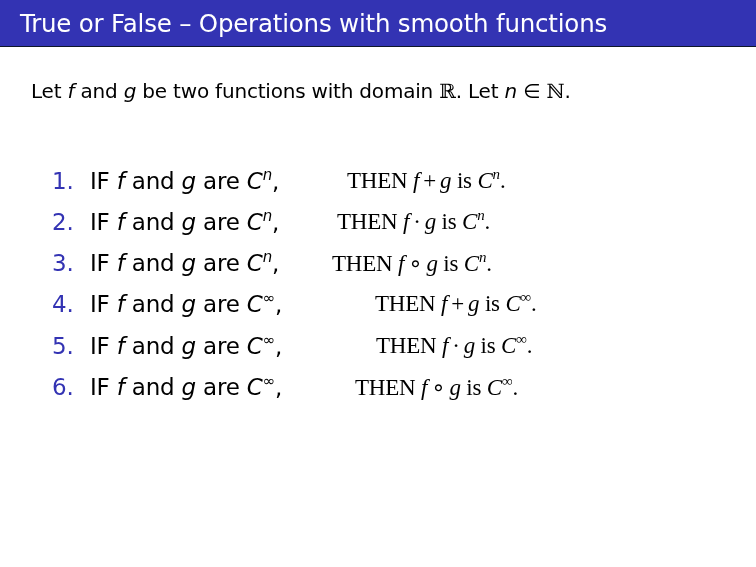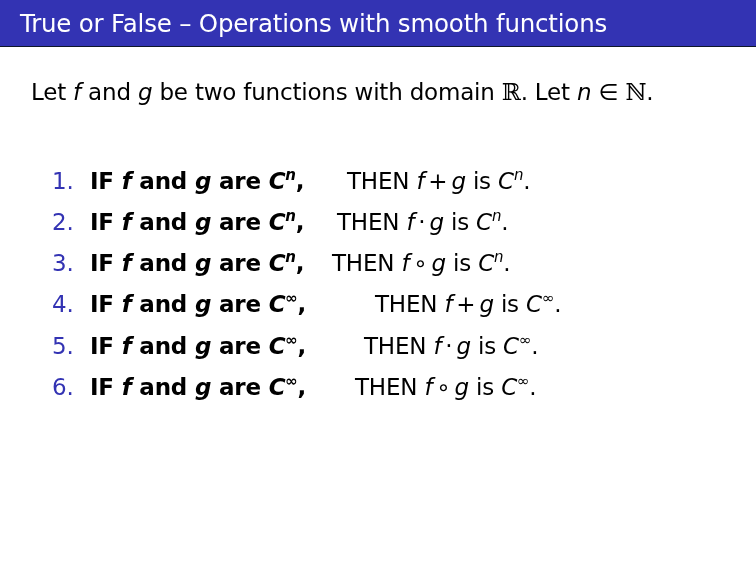--- a/index.html
+++ b/index.html
@@ -12,33 +12,33 @@
       position: absolute; left: 0; top: 0; width: 756px; height: 47px;
       background: #3333b3; border-bottom: 1px solid #0f172a;
       box-sizing: border-box;
     }
     .frametitle span {
       position: absolute; left: 20px; top: 9px;
       color: #ffffff; font-size: 24.5px; letter-spacing: -0.2px;
       white-space: nowrap;
     }
     .intro {
-      position: absolute; left: 31px; top: 79px; font-size: 23px;
+      position: absolute; left: 31px; top: 79px; font-size: 20px;
       white-space: nowrap; letter-spacing: -0.2px;
     }
     .mi { font-style: italic; }
     .bb { font-family: "DejaVu Serif", serif; font-weight: normal; }
     .list { position: absolute; left: 0; top: 0; }
     .item {
       position: absolute; font-size: 23px; white-space: nowrap; letter-spacing: -0.2px;
       height: 30px;
     }
     .num { position: absolute; left: 52px; color: #3333b3; }
-    .hyp { position: absolute; left: 90px; font-weight: bold; }
-    .con { position: absolute; }
+    .hyp { position: absolute; left: 90px; }
+    .con { position: absolute; font-family: Liberation Serif, serif; }
     sup { font-size: 15px; vertical-align: 9px; line-height: 0; }
     .op { font-style: normal; padding: 0 4px; }
   </style>
 </head>
 <body>
 
 <div class="frametitle">
   <span>True or False – Operations with smooth functions</span>
 </div>
 
@@ -62,20 +62,20 @@
     <span class="con" style="left:332px"><span>THEN </span><span class="mi">f</span><span class="op">∘</span><span class="mi">g</span><span> is </span><span class="mi">C</span><sup class="mi">n</sup><span>.</span></span>
   </div>
   <div class="item" style="top:291px">
     <span class="num">4.</span>
     <span class="hyp"><span>IF </span><span class="mi">f</span><span> and </span><span class="mi">g</span><span> are </span><span class="mi">C</span><sup class="mi">∞</sup><span>,</span></span>
     <span class="con" style="left:375px"><span>THEN </span><span class="mi">f</span><span class="op">+</span><span class="mi">g</span><span> is </span><span class="mi">C</span><sup class="mi">∞</sup><span>.</span></span>
   </div>
   <div class="item" style="top:333px">
     <span class="num">5.</span>
     <span class="hyp"><span>IF </span><span class="mi">f</span><span> and </span><span class="mi">g</span><span> are </span><span class="mi">C</span><sup class="mi">∞</sup><span>,</span></span>
-    <span class="con" style="left:364px"><span>THEN </span><span class="mi">f</span><span class="op">·</span><span class="mi">g</span><span> is </span><span class="mi">C</span><sup class="mi">∞</sup><span>.</span></span>
+    <span class="con" style="left:376px"><span>THEN </span><span class="mi">f</span><span class="op">·</span><span class="mi">g</span><span> is </span><span class="mi">C</span><sup class="mi">∞</sup><span>.</span></span>
   </div>
   <div class="item" style="top:374px">
     <span class="num">6.</span>
     <span class="hyp"><span>IF </span><span class="mi">f</span><span> and </span><span class="mi">g</span><span> are </span><span class="mi">C</span><sup class="mi">∞</sup><span>,</span></span>
     <span class="con" style="left:355px"><span>THEN </span><span class="mi">f</span><span class="op">∘</span><span class="mi">g</span><span> is </span><span class="mi">C</span><sup class="mi">∞</sup><span>.</span></span>
   </div>
 </div>
 
 </body></html>

